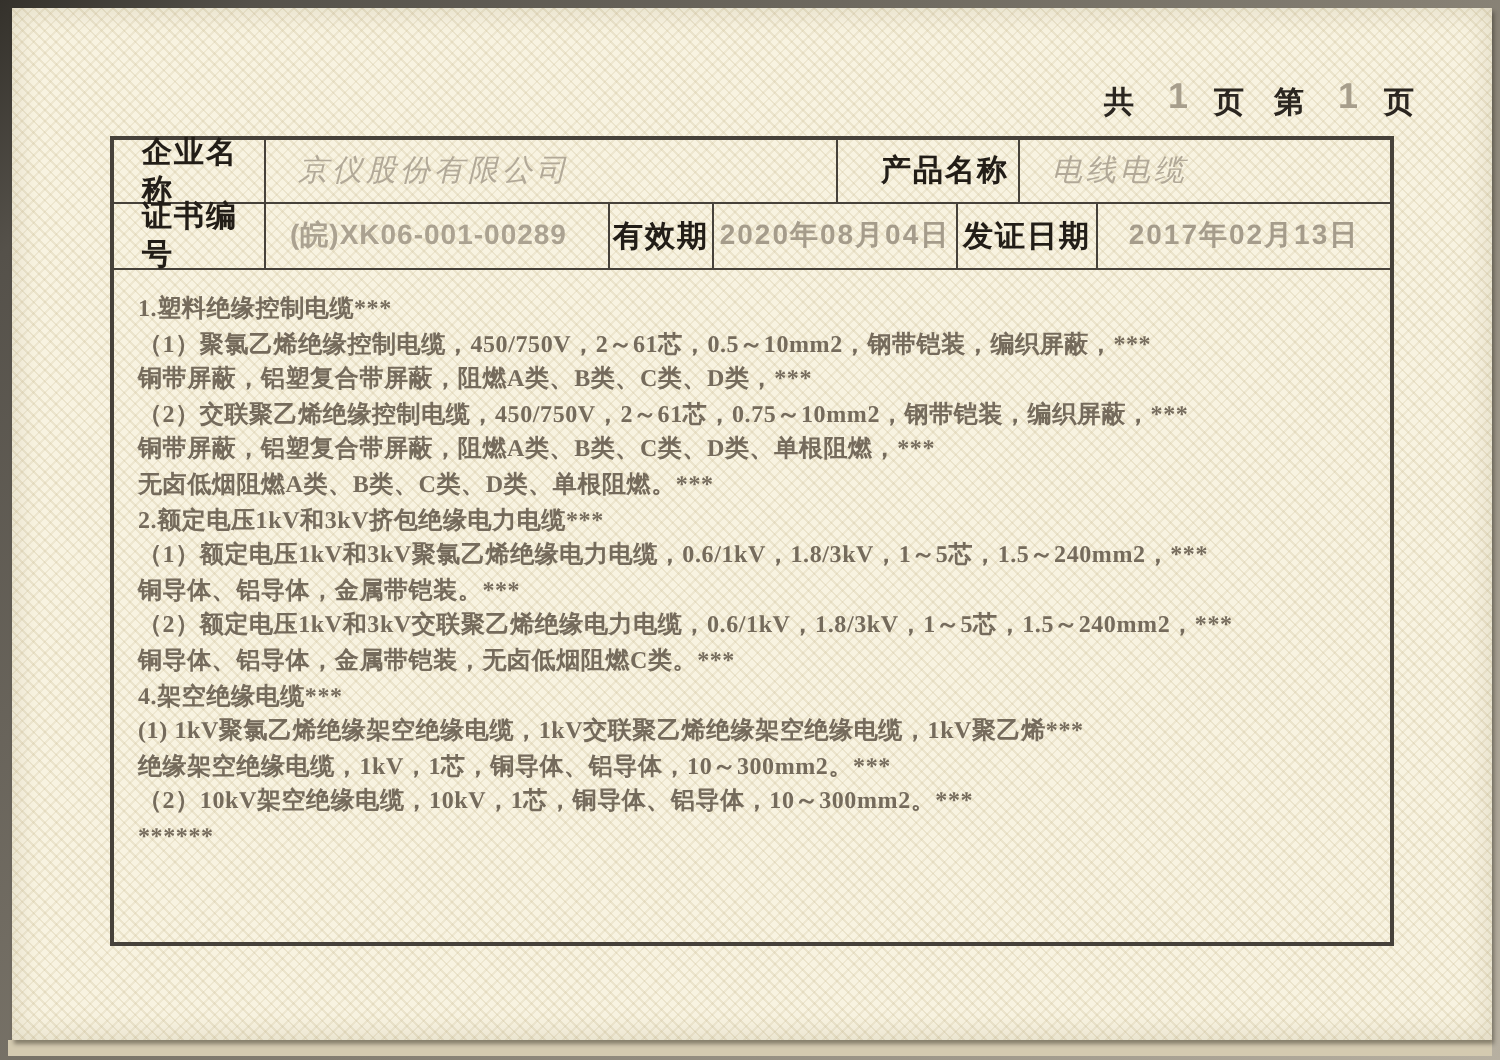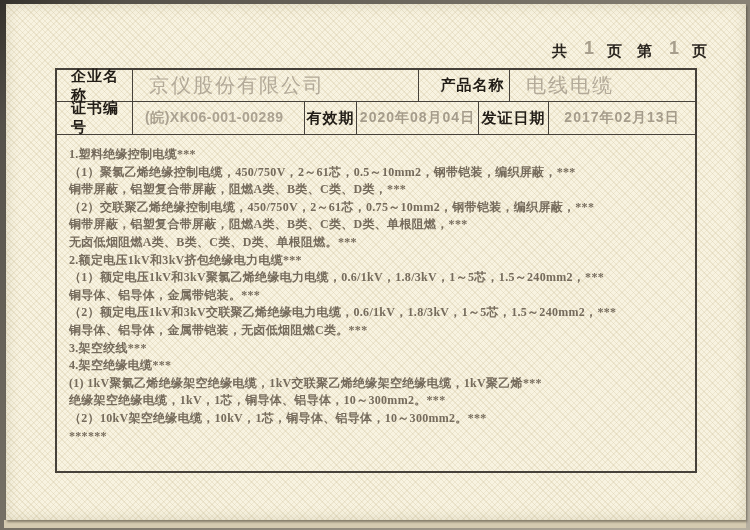--- a/index.html
+++ b/index.html
@@ -44,21 +44,21 @@
   .r1{ height:32px; } .r2{ height:33px; }
   .cell{ display:flex; align-items:center; border-right:1px solid #46413a; }
   .cell:last-child{ border-right:none; }
   .lab{
     justify-content:center;
     font-weight:bold; font-size:15px; color:#221d17; letter-spacing:1px;
   }
   .w-lab1{ width:62px;margin-left:14px; } .w-val1{ width:286px; } .w-lab2{ width:74px;margin-left:17px; } .w-val2{ flex:1; }
   .w-cert{ width:172px; } .w-vlab{ width:52px; } .w-vdate{ width:122px;text-align:right; } .w-ilab{ width:70px; } .w-idate{ flex:1; }
   .v-gray{
-    color:#b2a998; font-size:20px; letter-spacing:2px; padding-left:16px;
+    color:#b2a998; font-size:15px; letter-spacing:2px; padding-left:16px;font-style:italic;
   }
   .v-cert{
     color:#aba291; font-family:"Liberation Sans","DejaVu Sans",sans-serif;
     font-weight:bold; font-size:14px; letter-spacing:.5px; padding-left:12px;
   }
   .v-date{
     color:#a59c8b; font-family:"Liberation Sans","DejaVu Sans",sans-serif;
     font-weight:bold; font-size:14px; letter-spacing:1px; justify-content:center;
   }
   
@@ -109,21 +109,20 @@
       <div class="scope-line">（1）聚氯乙烯绝缘控制电缆，450/750V，2～61芯，0.5～10mm2，钢带铠装，编织屏蔽，***</div>
       <div class="scope-line">铜带屏蔽，铝塑复合带屏蔽，阻燃A类、B类、C类、D类，***</div>
       <div class="scope-line">（2）交联聚乙烯绝缘控制电缆，450/750V，2～61芯，0.75～10mm2，钢带铠装，编织屏蔽，***</div>
       <div class="scope-line">铜带屏蔽，铝塑复合带屏蔽，阻燃A类、B类、C类、D类、单根阻燃，***</div>
       <div class="scope-line">无卤低烟阻燃A类、B类、C类、D类、单根阻燃。***</div>
       <div class="scope-line">2.额定电压1kV和3kV挤包绝缘电力电缆***</div>
       <div class="scope-line">（1）额定电压1kV和3kV聚氯乙烯绝缘电力电缆，0.6/1kV，1.8/3kV，1～5芯，1.5～240mm2，***</div>
       <div class="scope-line">铜导体、铝导体，金属带铠装。***</div>
       <div class="scope-line">（2）额定电压1kV和3kV交联聚乙烯绝缘电力电缆，0.6/1kV，1.8/3kV，1～5芯，1.5～240mm2，***</div>
       <div class="scope-line">铜导体、铝导体，金属带铠装，无卤低烟阻燃C类。***</div>
-      <div class="scope-line">3.架空绞线***</div>
       <div class="scope-line">4.架空绝缘电缆***</div>
       <div class="scope-line">(1) 1kV聚氯乙烯绝缘架空绝缘电缆，1kV交联聚乙烯绝缘架空绝缘电缆，1kV聚乙烯***</div>
       <div class="scope-line">绝缘架空绝缘电缆，1kV，1芯，铜导体、铝导体，10～300mm2。***</div>
       <div class="scope-line">（2）10kV架空绝缘电缆，10kV，1芯，铜导体、铝导体，10～300mm2。***</div>
       <div class="scope-line">******</div>
     </div>
 
   </div>
 </div>
 

